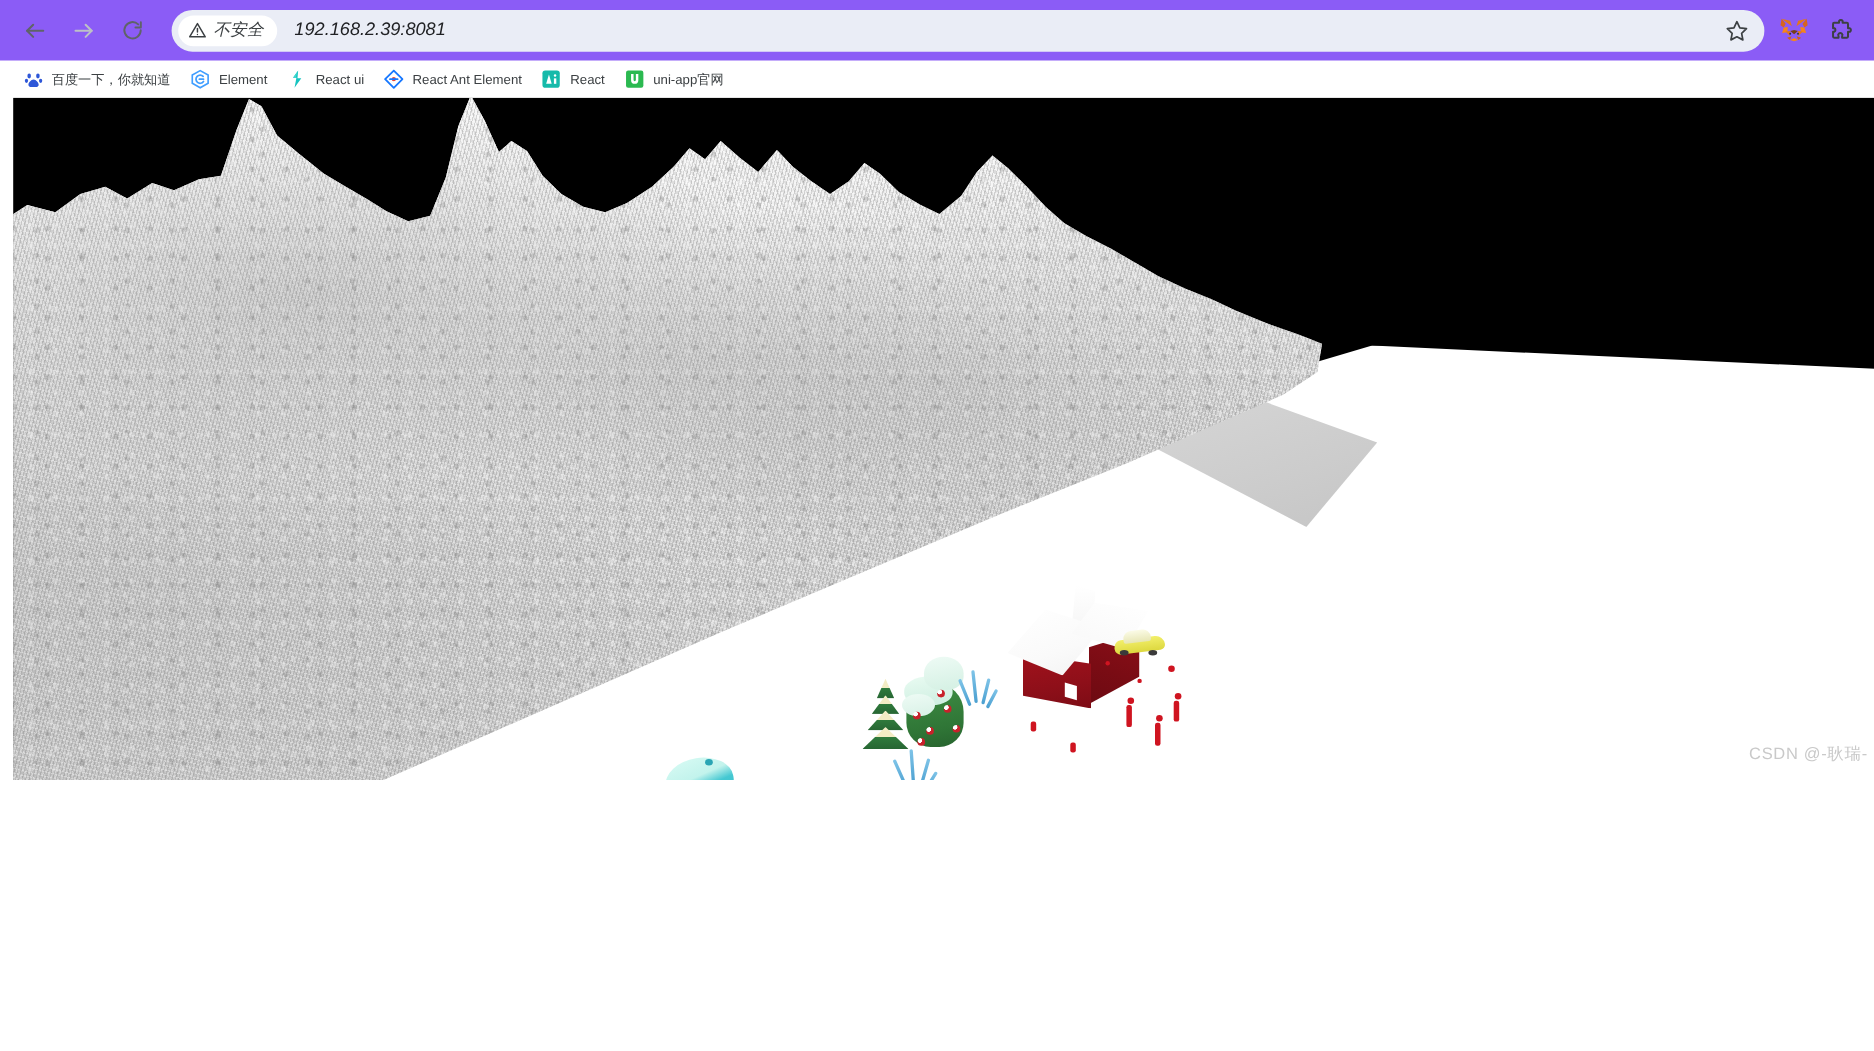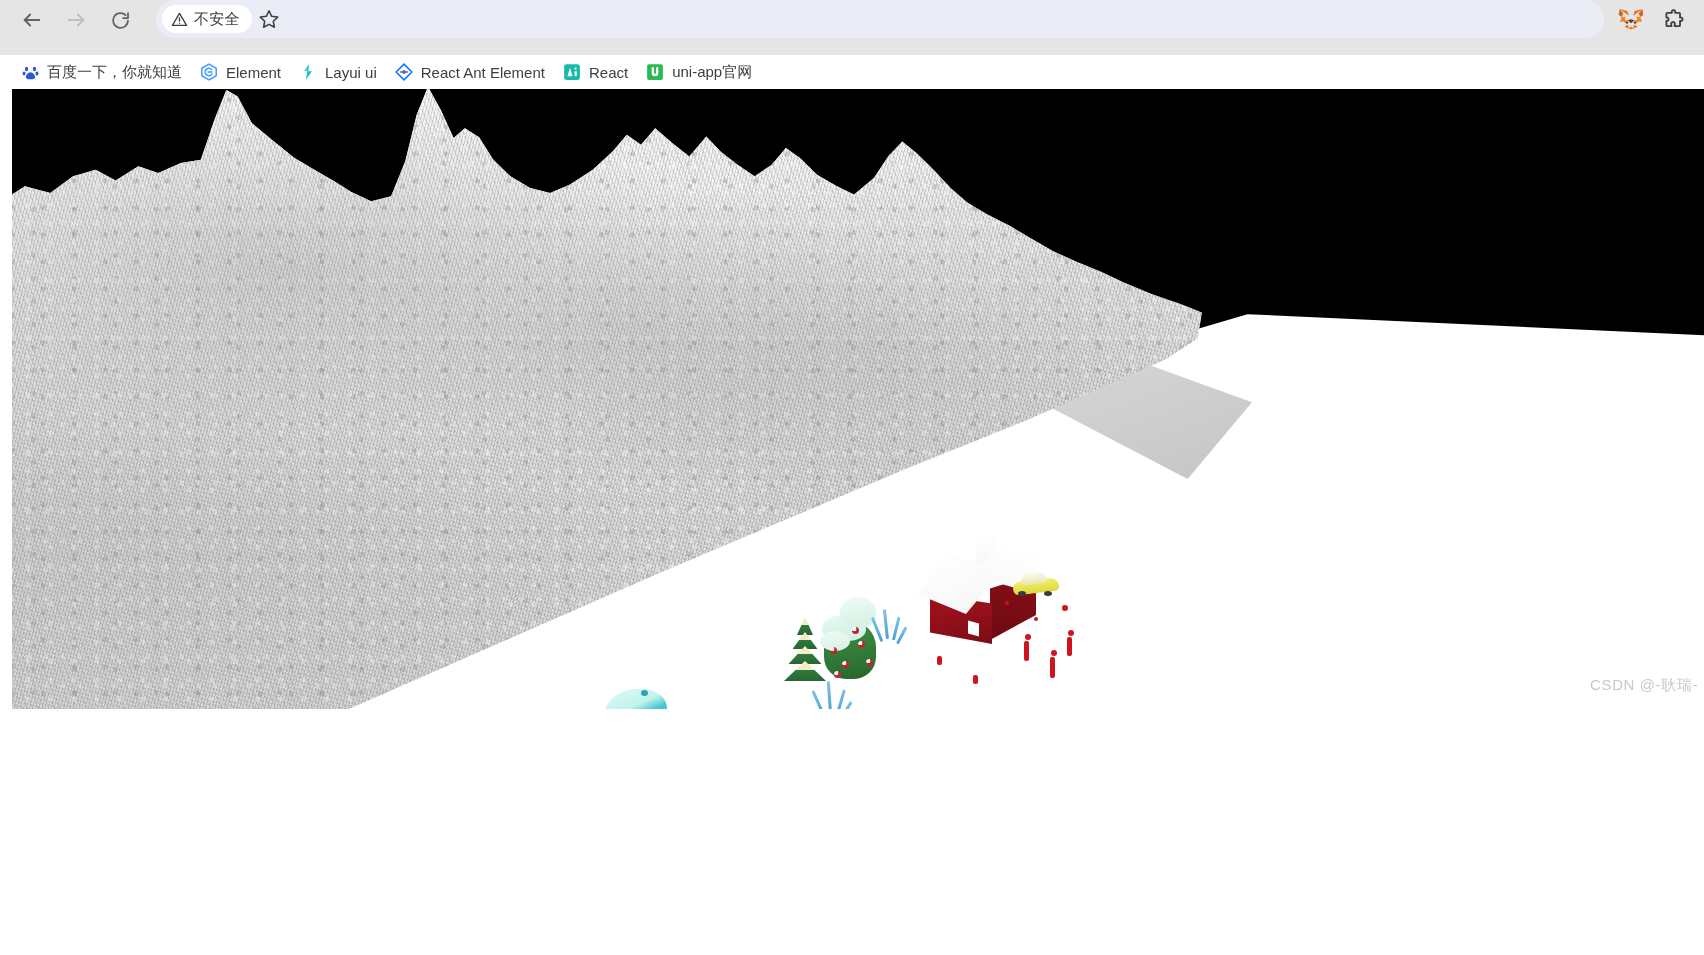--- a/index.html
+++ b/index.html
@@ -8,24 +8,25 @@
     overflow: hidden;
     font-family: "Liberation Sans", sans-serif;
     background: #fff;
   }
 
   
   .browser { width: 1704px; height: 955px; position: relative; background:#fff; }
 
   .toolbar {
     height: 55px; width: 100%;
-    background: #e5e5e5;
-    display: flex; align-items: flex-start;
+    background: #8b5cf6;
+    display: flex; align-items: center;
     padding: 0 12px;
     position: relative;
+    font-style: italic;
   }
   .nav-btn {
     width: 40px; height: 40px;
     display: flex; align-items: center; justify-content: center;
     border-radius: 50%;
     flex: 0 0 auto;
     margin-right: 4px;
   }
   .nav-btn svg { display:block; }
 
@@ -78,21 +79,21 @@
     display: flex; align-items: center;
     padding-left: 12px;
     gap: 0;
   }
   .bm {
     display: flex; align-items: center; gap: 8px;
     padding: 4px 9px; border-radius: 4px;
     height: 28px;
     white-space: nowrap;
   }
-  .bm-label { font-size: 15px; color: #3c4043; }
+  .bm-label { font-size: 12px; color: #3c4043; }
   .bm-ico { width: 18px; height: 18px; display:flex; align-items:center; justify-content:center; flex:0 0 auto;}
   .bm-ico svg, .bm-ico div { display:block; }
 
   
   .viewport {
     position: absolute;
     left: 12px; top: 89px;
     width: 1704px; height: 620px;
     background: #000000;
     overflow: hidden;
@@ -332,20 +333,21 @@
 
     <div class="omnibox">
       <div class="sec-chip">
         <svg class="warn-ico" viewBox="0 0 24 24" fill="none" stroke="#3c4043" stroke-width="1.9" stroke-linecap="round" stroke-linejoin="round">
           <path d="M12 3.4 22 20.4H2z"></path>
           <line x1="12" y1="9.6" x2="12" y2="14.4"></line>
           <circle cx="12" cy="17.4" r="0.9" fill="#3c4043" stroke="none"></circle>
         </svg>
         <span class="sec-label">不安全</span>
       </div>
+      <span class="url-text">192.168.2.39:8081</span>
       <div class="star-wrap">
         <svg width="22" height="22" viewBox="0 0 24 24" fill="none" stroke="#3c4043" stroke-width="1.7" stroke-linejoin="round">
           <polygon points="12 3 14.9 9.1 21.5 9.9 16.7 14.5 17.9 21 12 17.9 6.1 21 7.3 14.5 2.5 9.9 9.1 9.1"></polygon>
         </svg>
       </div>
     </div>
 
     <div class="ext-icons">
       <div class="ext-btn">
         <svg width="26" height="25" viewBox="0 0 32 30">
@@ -399,21 +401,21 @@
       <span class="bm-label">Element</span>
     </div>
 
     <div class="bm">
       <span class="bm-ico">
         <svg width="18" height="18" viewBox="0 0 24 24">
           <path d="M13.4 1.5 7.2 10.2h4.1L9 22.5l8.2-11.6h-4.6z" fill="#16c4c0"></path>
           <path d="M13.4 1.5 7.2 10.2h3.1z" fill="#3fd9d0"></path>
         </svg>
       </span>
-      <span class="bm-label">Layui ui</span>
+      <span class="bm-label">React ui</span>
     </div>
 
     <div class="bm">
       <span class="bm-ico">
         <svg width="18" height="18" viewBox="0 0 24 24">
           <polygon points="12,1.5 22.5,12 12,22.5 1.5,12" fill="none" stroke="#1677ff" stroke-width="2.2" stroke-linejoin="round"></polygon>
           <circle cx="12" cy="12" r="2.6" fill="#e8443a"></circle>
           <line x1="7.4" y1="12" x2="16.6" y2="12" stroke="#1677ff" stroke-width="2.2" stroke-linecap="round"></line>
         </svg>
       </span>

